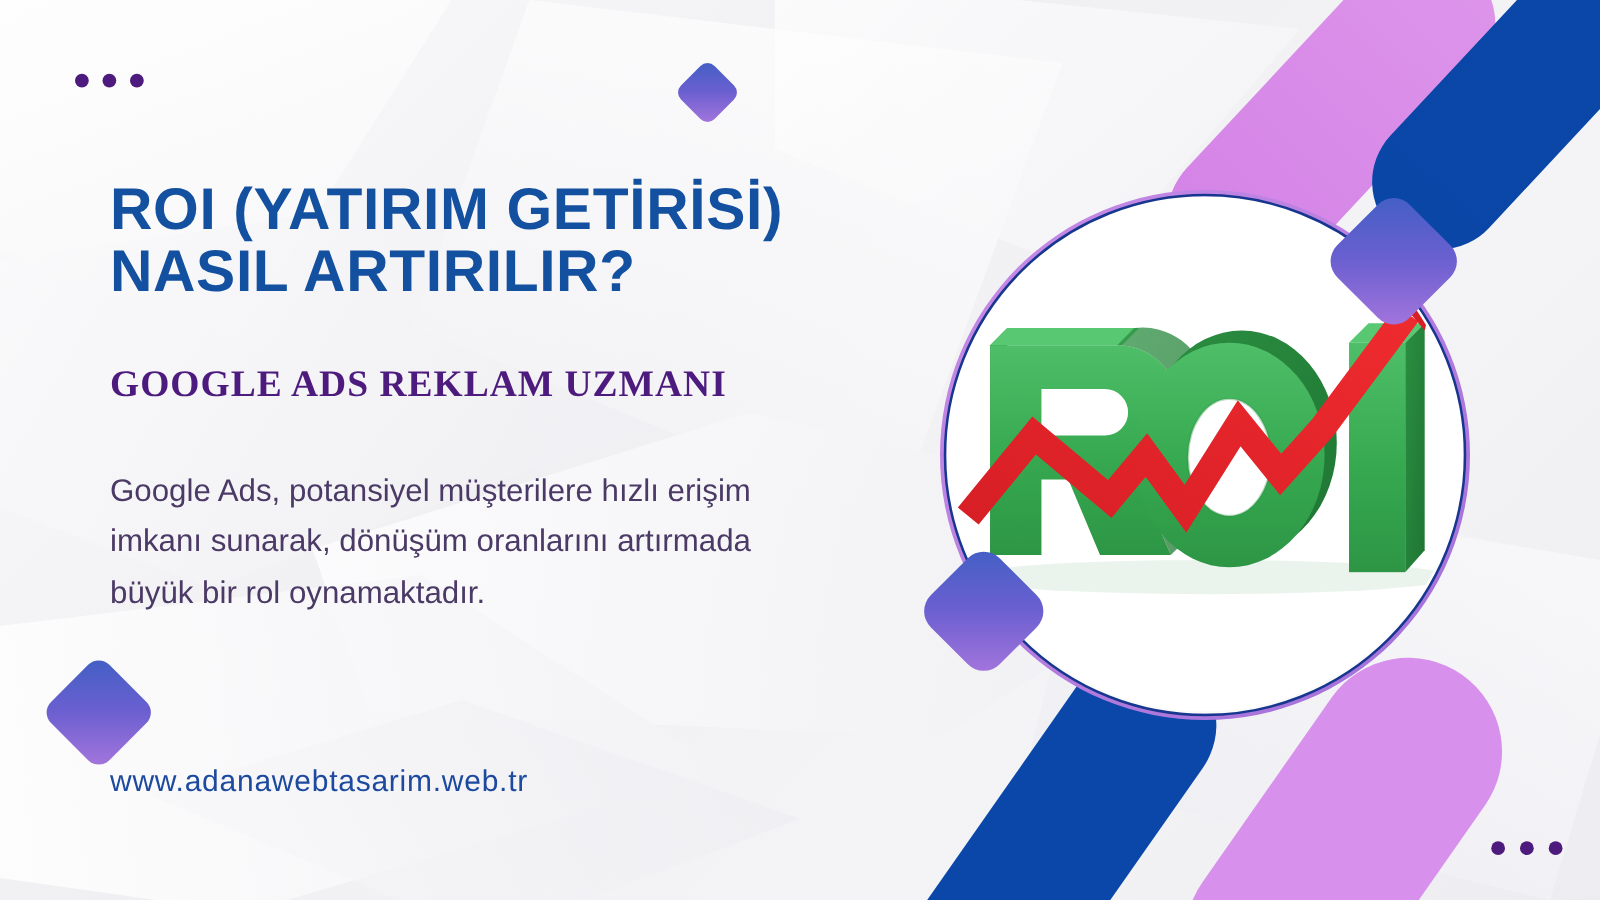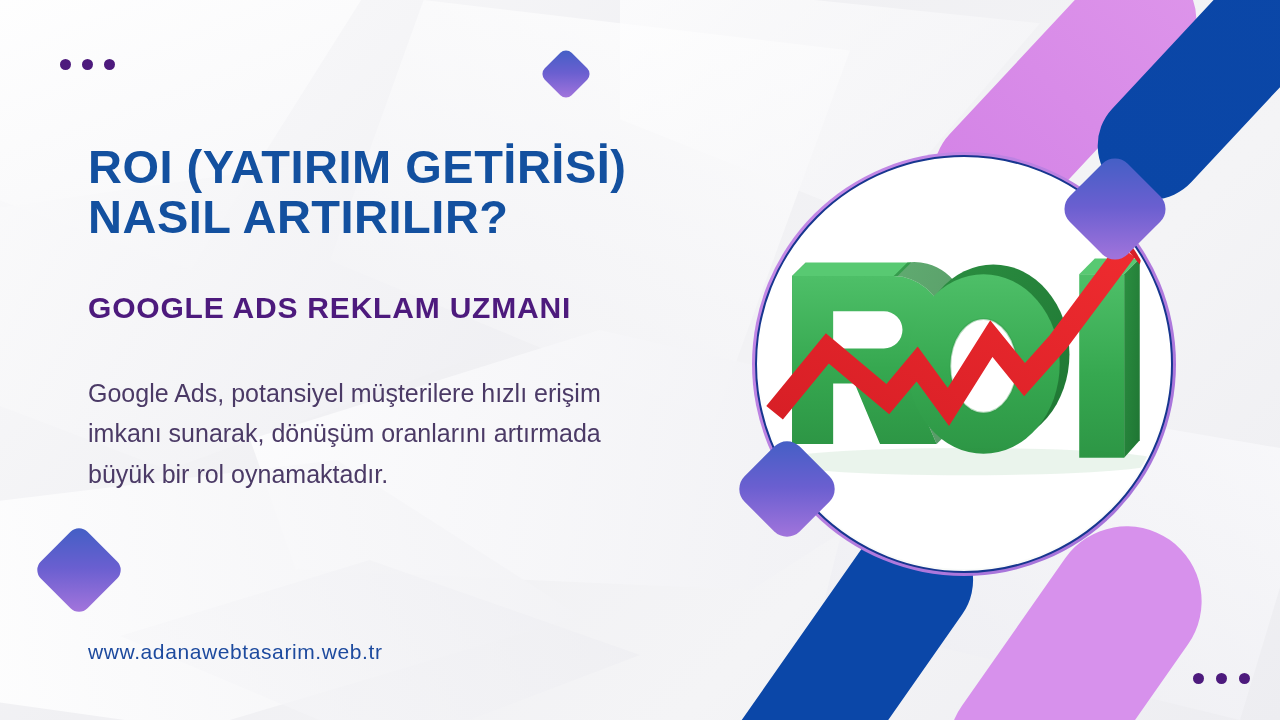--- a/index.html
+++ b/index.html
@@ -106,34 +106,34 @@
     letter-spacing:0.5px;
     font-family:"Liberation Sans", sans-serif;
     white-space:pre-line;
   }
   .subhead {
     margin-top:48px;
     color:#4d1a7d;
     font-size:30px;
     font-weight:bold;
     letter-spacing:0.8px;
-    font-family:Liberation Sans, sans-serif;
+    font-family:Liberation Serif, serif;
   }
   .body-copy {
     margin-top:48px;
     color:#4b3a66;
     font-size:25px;
     line-height:1.62;
     width:585px;
     font-family:"Liberation Sans", sans-serif;
   }
   .site-url {
-    position:absolute; left:88px; top:640px;
+    position:absolute; left:88px; top:612px;
     color:#1d4a9e;
-    font-size:21px;
+    font-size:24px;
     letter-spacing:0.6px;
     z-index:6;
     font-family:"Liberation Sans", sans-serif;
   }
 </style>
 </head>
 <body>
 
 <div id="stage">
 

